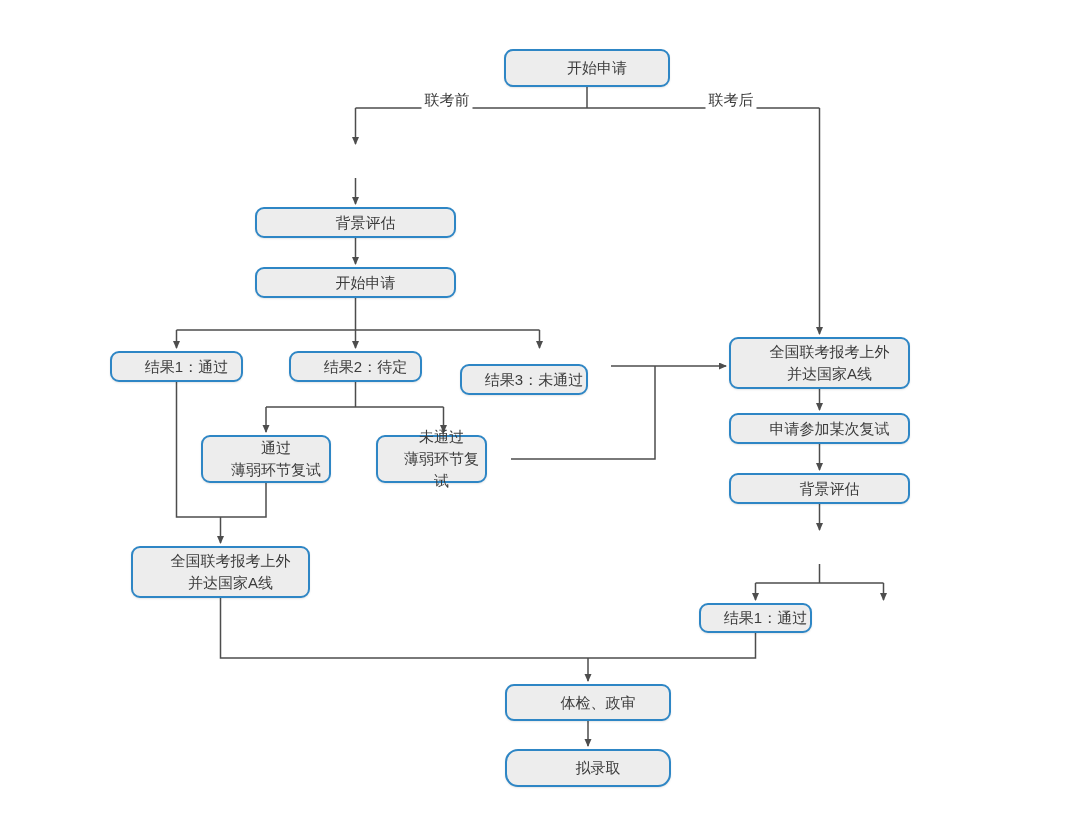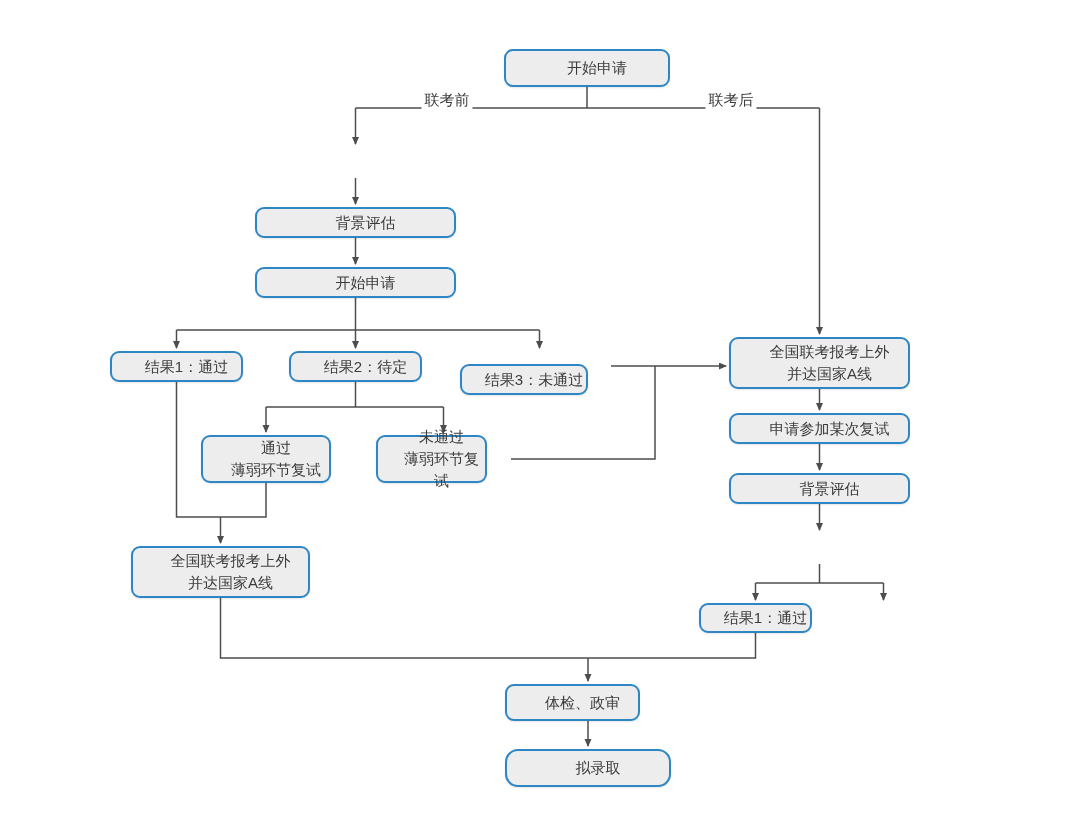--- a/index.html
+++ b/index.html
@@ -62,21 +62,21 @@
   #n-result3        { left: 460px; top: 351px; width: 128px; height: 31px; margin-top: 13px; }
   #n-weak-pass      { left: 201px; top: 435px; width: 130px; height: 48px; }
   #n-weak-fail      { left: 376px; top: 435px; width: 111px; height: 48px; }
   #n-left-national  { left: 131px; top: 546px; width: 179px; height: 52px; }
   #n-right-national { left: 729px; top: 337px; width: 181px; height: 52px; }
   #n-post-apply     { left: 729px; top: 413px; width: 181px; height: 31px; }
   #n-post-bg        { left: 729px; top: 473px; width: 181px; height: 31px; }
   #n-post-retest    { left: 729px; top: 533px; width: 181px; height: 31px; }
   #n-post-result1   { left: 699px; top: 603px; width: 113px; height: 30px; }
   #n-post-result2   { left: 822px; top: 603px; width: 123px; height: 30px; }
-  #n-physical       { left: 505px; top: 684px; width: 135px; height: 37px; text-align: center; }
+  #n-physical       { left: 505px; top: 684px; width: 166px; height: 37px; text-align: center; }
   #n-admit          { left: 505px; top: 749px; width: 166px; height: 38px; border-radius: 13px; }
 
   #lbl-before { left: 447px; top: 100px; }
   #lbl-after  { left: 731px; top: 100px; }
 </style>
 </head>
 <body>
 
 <div class="canvas">
 

